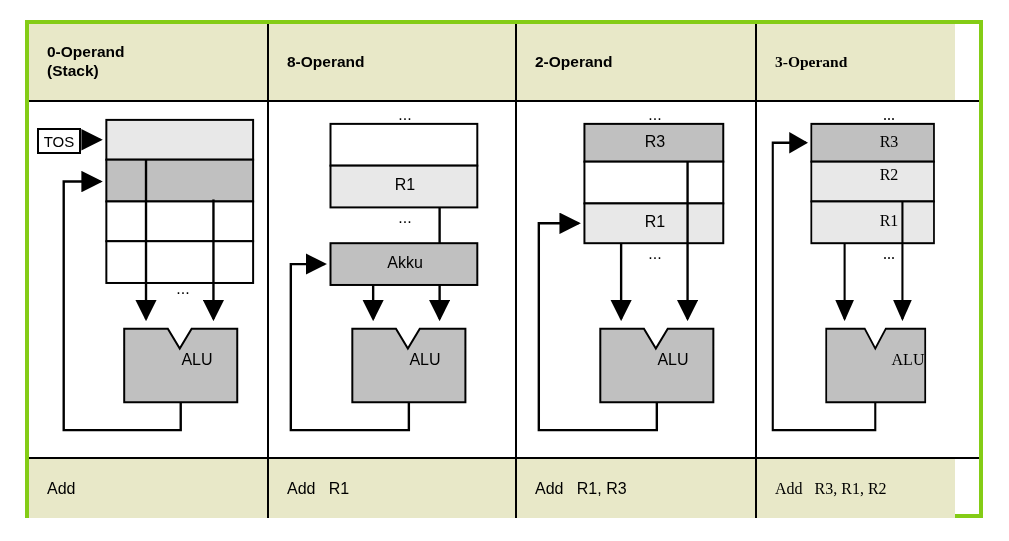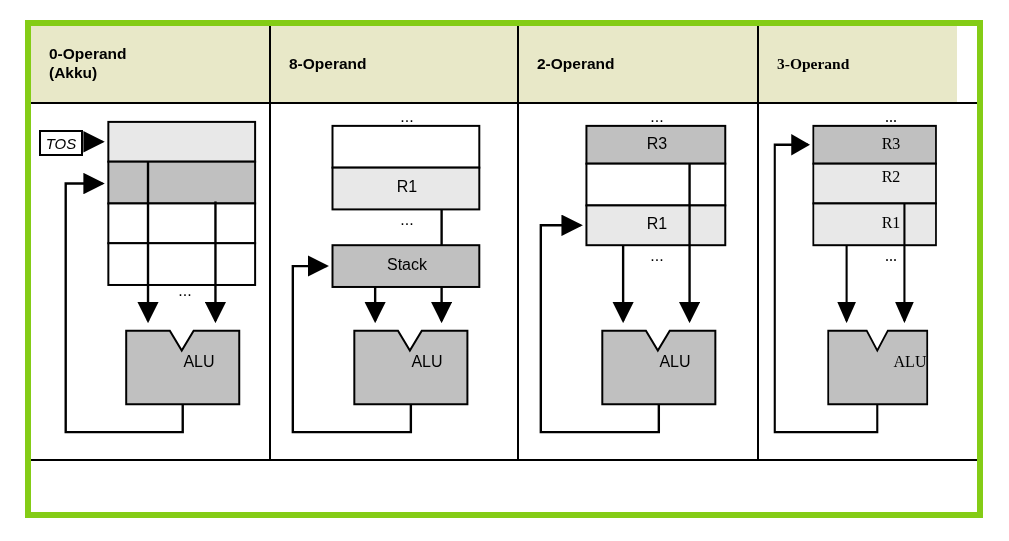--- a/index.html
+++ b/index.html
@@ -22,21 +22,21 @@
     height: 541px;
   }
 
   
   .table-frame {
     position: absolute;
     left: 25px;
     top: 20px;
     width: 958px;
     height: 498px;
-    border: 6px solid #84cc16;
+    border: 4px solid #84cc16;
     box-sizing: border-box;
     background: #ffffff;
   }
 
   .header-row {
     position: absolute;
     left: 0; top: 0;
     width: 100%;
     height: 78px;
     display: flex;
@@ -133,21 +133,21 @@
 </style>
 </head>
 <body>
 
 <div id="diagram-root">
   <div class="table-frame">
 
     <div class="header-row">
       <div class="header-cell col-0">
         <span>0-Operand</span>
-        <span>(Akku)</span>
+        <span>(Stack)</span>
       </div>
       <div class="header-cell col-1">
         <span>8-Operand</span>
       </div>
       <div class="header-cell col-2">
         <span>2-Operand</span>
       </div>
       <div class="header-cell col-3">
         <span>3-Operand</span>
       </div>
@@ -171,21 +171,21 @@
           <path d="M118,58 L118,218" stroke="#000" stroke-width="2.4" fill="none" marker-end="url(#ah0)"></path>
           <path d="M186,98 L186,218" stroke="#000" stroke-width="2.4" fill="none" marker-end="url(#ah0)"></path>
 
           <path d="M96,228 L140,228 L152,248 L164,228 L210,228 L210,302 L96,302 Z" fill="#c0c0c0" stroke="#000" stroke-width="2"></path>
 
           <path d="M153,302 L153,330 L35,330 L35,80 L72,80" stroke="#000" stroke-width="2.4" fill="none" marker-end="url(#ah0)"></path>
 
           <path d="M60,38 L72,38" stroke="#000" stroke-width="2.4" fill="none" marker-end="url(#ah0)"></path>
         </svg>
 
-        <div class="tos-box" style="left:8px; top:26px; width:44px; height:26px;font-style:italic;">
+        <div class="tos-box" style="left:8px; top:26px; width:44px; height:26px;">
           <span>TOS</span>
         </div>
         <div class="lbl" style="left:139px; top:178px; width:30px;">...</div>
         <div class="lbl" style="left:111px; top:249px; width:114px; font-size:16px;">ALU</div>
       </div>
 
       <div class="body-cell col-1">
         <svg class="svgbox" viewBox="0 0 248 357" preserveAspectRatio="none">
           <defs>
             <marker id="ah1" markerWidth="9" markerHeight="9" refX="8" refY="4.5" orient="auto">
@@ -203,21 +203,21 @@
           <path d="M105,184 L105,218" stroke="#000" stroke-width="2.4" fill="none" marker-end="url(#ah1)"></path>
 
           <path d="M84,228 L128,228 L140,248 L152,228 L198,228 L198,302 L84,302 Z" fill="#c0c0c0" stroke="#000" stroke-width="2"></path>
 
           <path d="M141,302 L141,330 L22,330 L22,163 L56,163" stroke="#000" stroke-width="2.4" fill="none" marker-end="url(#ah1)"></path>
         </svg>
 
         <div class="lbl" style="left:121px; top:4px; width:30px;">...</div>
         <div class="lbl" style="left:79px; top:74px; width:114px;">R1</div>
         <div class="lbl" style="left:121px; top:107px; width:30px;">...</div>
-        <div class="lbl" style="left:79px; top:152px; width:114px;">Stack</div>
+        <div class="lbl" style="left:79px; top:152px; width:114px;">Akku</div>
         <div class="lbl" style="left:99px; top:249px; width:114px;">ALU</div>
       </div>
 
       <div class="body-cell col-2">
         <svg class="svgbox" viewBox="0 0 240 357" preserveAspectRatio="none">
           <defs>
             <marker id="ah2" markerWidth="9" markerHeight="9" refX="8" refY="4.5" orient="auto">
               <path d="M0,0 L9,4.5 L0,9 z" fill="#000"></path>
             </marker>
           </defs>
@@ -264,15 +264,29 @@
 
         <div class="lbl" style="left:117px; top:4px; width:30px;">...</div>
         <div class="lbl" style="left:75px; top:31px; width:114px;">R3</div>
         <div class="lbl" style="left:75px; top:64px; width:114px;">R2</div>
         <div class="lbl" style="left:75px; top:110px; width:114px;">R1</div>
         <div class="lbl" style="left:117px; top:143px; width:30px;">...</div>
         <div class="lbl" style="left:94px; top:249px; width:114px;">ALU</div>
       </div>
     </div>
 
+    <div class="instr-row">
+      <div class="instr-cell col-0">
+        <span>Add</span>
+      </div>
+      <div class="instr-cell col-1">
+        <span>Add   R1</span>
+      </div>
+      <div class="instr-cell col-2">
+        <span>Add   R1, R3</span>
+      </div>
+      <div class="instr-cell col-3">
+        <span>Add   R3, R1, R2</span>
+      </div>
+    </div>
 
   </div>
 </div>
 
 </body></html>

